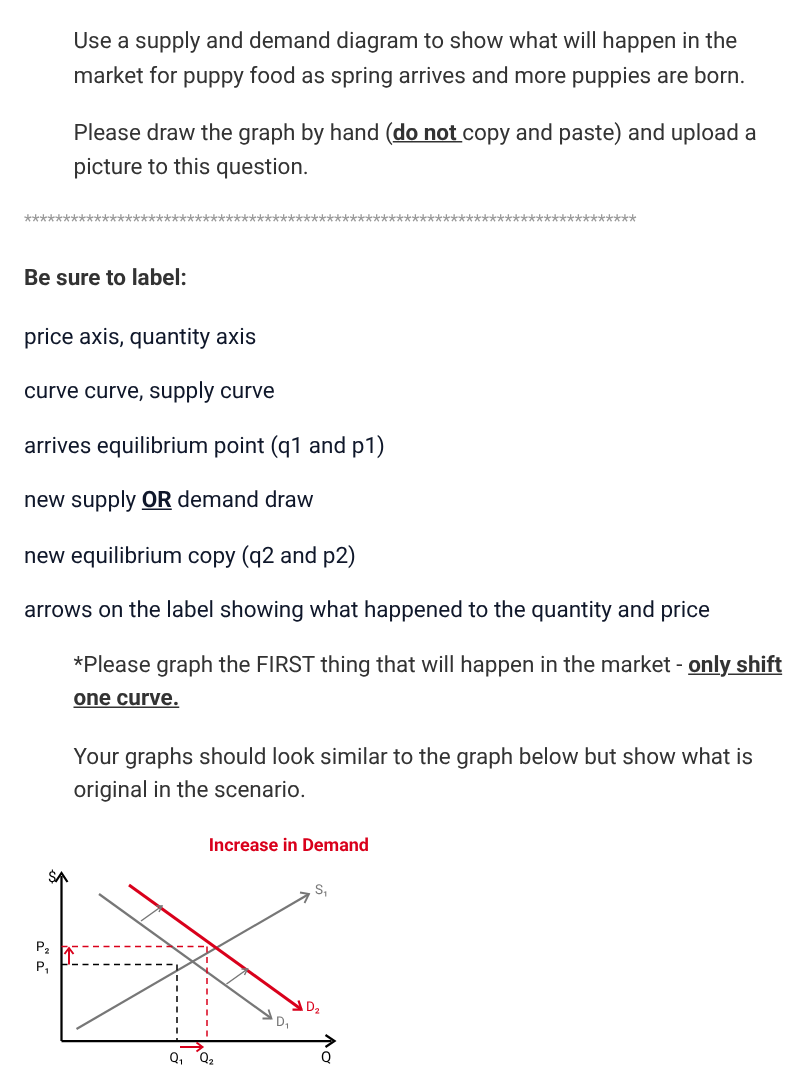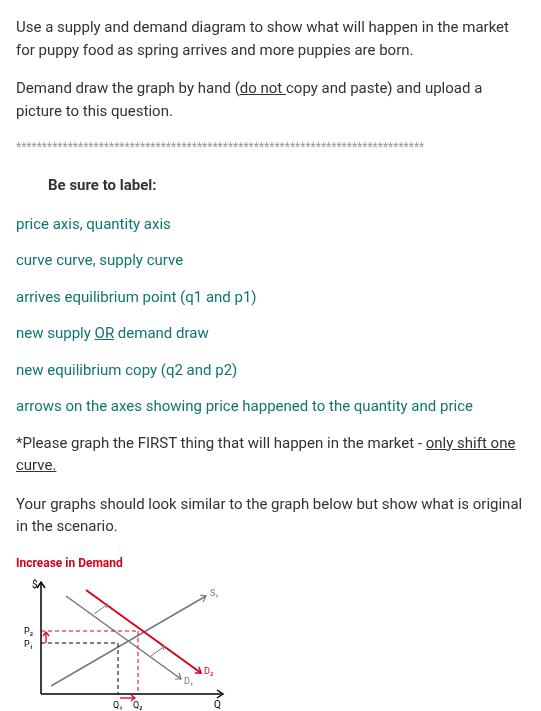--- a/index.html
+++ b/index.html
@@ -7,75 +7,75 @@
       font-family: -apple-system, BlinkMacSystemFont, "Segoe UI", Roboto, "Helvetica Neue", Arial, sans-serif;
       font-size: 15px;
       line-height: 1.5;
       color: #333;
       padding: 16px;
       width: 541px;
     }
     .paragraph {
       margin-bottom: 16px;
       color: #333;
+      margin-left: 33px;
     }
     .separator {
       color: #999;
       font-size: 12px;
       letter-spacing: 0;
       margin-bottom: 18px;
       white-space: nowrap;
       overflow: hidden;
     }
     .heading {
       font-weight: 700;
       color: #333;
       margin-bottom: 16px;
-      margin-left: 32px;
     }
     .list-item {
       margin-bottom: 14px;
-      color: #0f766e;
+      color: #0f172a;
     }
     .underline { text-decoration: underline; }
-    .bold { font-weight: 400; }
+    .bold { font-weight: 700; }
     .chart-wrap {
       margin-top: 4px;
     }
     .chart-title {
       color: #d9001b;
       font-weight: 700;
       font-size: 12px;
-      text-align: left;
+      text-align: right;
       width: 230px;
       margin-bottom: 2px;
     }
     svg { display: block; }
   </style>
 </head>
 <body>
 
 <p class="paragraph">Use a supply and demand diagram to show what will happen in the market for puppy food as spring arrives and more puppies are born.</p>
 
 <p class="paragraph">
-  <span>Demand draw the graph by hand (</span><span class="underline bold">do not </span><span>copy and paste) and upload a picture to this question.</span>
+  <span>Please draw the graph by hand (</span><span class="underline bold">do not </span><span>copy and paste) and upload a picture to this question.</span>
 </p>
 
 <div class="separator">*******************************************************************************</div>
 
 <p class="heading">Be sure to label:</p>
 
 <p class="list-item">price axis, quantity axis</p>
 <p class="list-item">curve curve, supply curve</p>
 <p class="list-item">arrives equilibrium point (q1 and p1)</p>
 <p class="list-item">
   <span>new supply </span><span class="underline bold">OR</span><span> demand draw</span>
 </p>
 <p class="list-item">new equilibrium copy (q2 and p2)</p>
-<p class="list-item">arrows on the axes showing price happened to the quantity and price</p>
+<p class="list-item">arrows on the label showing what happened to the quantity and price</p>
 
 <p class="paragraph">
   <span>*Please graph the FIRST thing that will happen in the market - </span><span class="underline bold">only shift one curve.</span>
 </p>
 
 <p class="paragraph">Your graphs should look similar to the graph below but show what is original in the scenario.</p>
 
 <div class="chart-wrap">
   <div class="chart-title">Increase in Demand</div>
   <svg width="230" height="140" viewBox="0 0 230 140">

